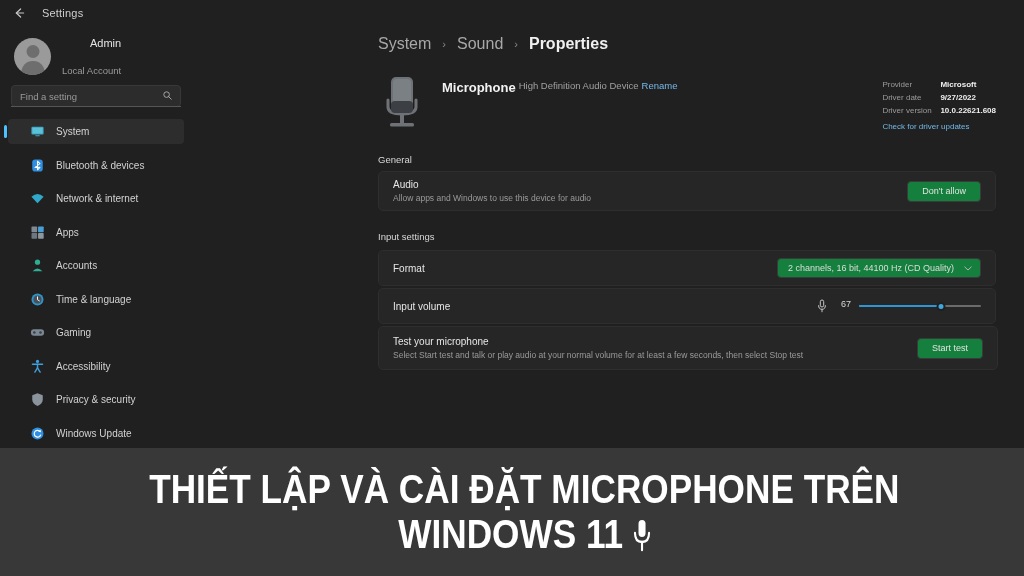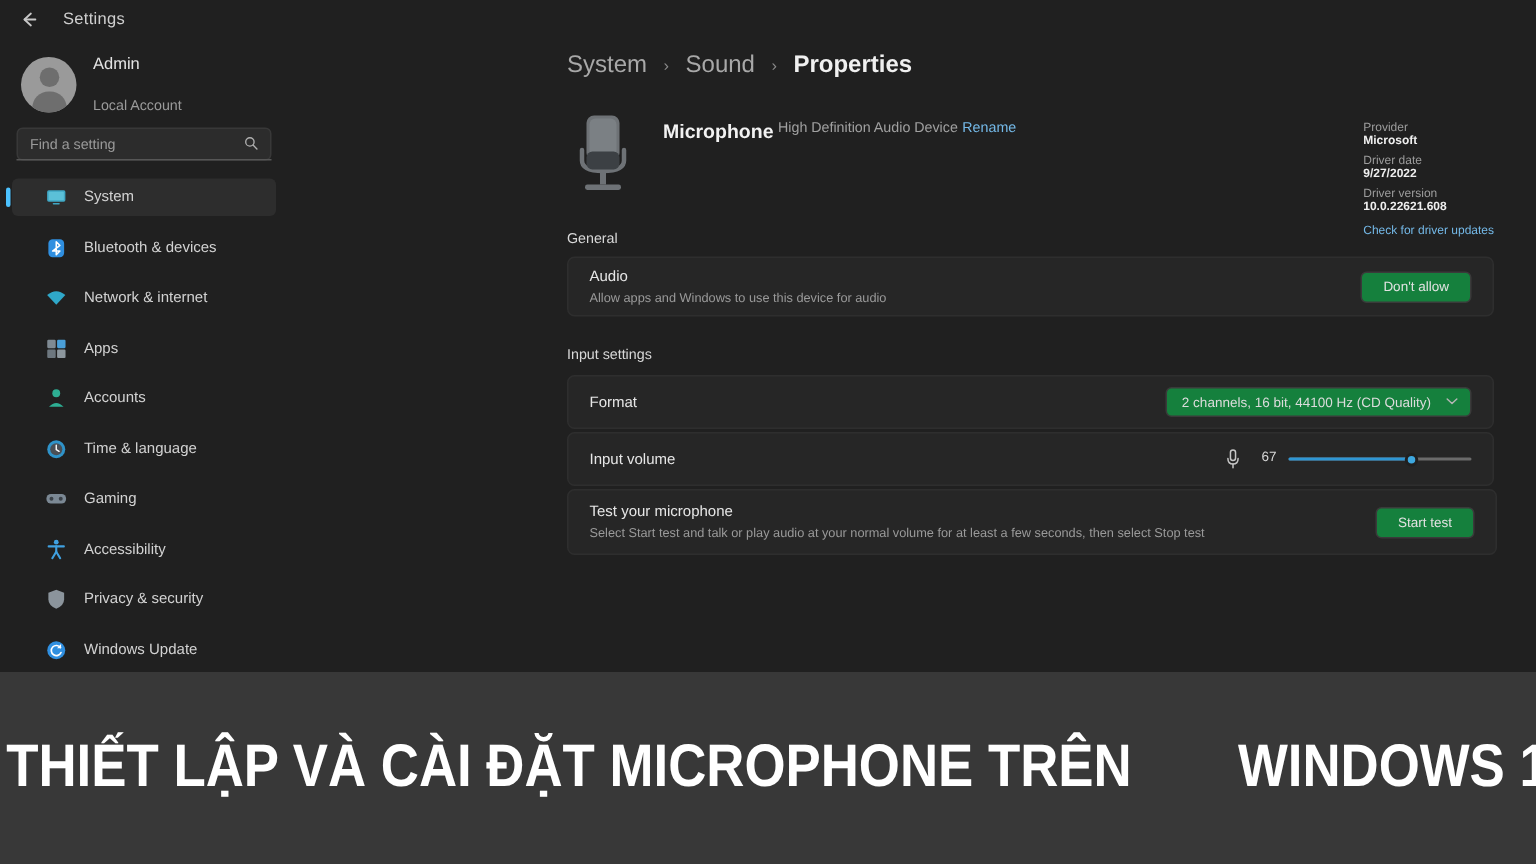--- a/index.html
+++ b/index.html
@@ -42,21 +42,21 @@
   .avatar::before {
     content:""; position:absolute; left:50%; top:7px;
     transform:translateX(-50%);
     width:13px; height:13px; border-radius:50%; background:#6e6e6e;
   }
   .avatar::after {
     content:""; position:absolute; left:50%; top:23px;
     transform:translateX(-50%);
     width:23px; height:17px; border-radius:11px 11px 0 0; background:#6e6e6e;
   }
-  .account-text { display:flex; flex-direction:column; gap:16px; }
+  .account-text { display:flex; flex-direction:column; gap:16px;align-items:flex-end; }
   .account-name { color:#e4e4e4; font-size:11px; }
   .account-type { color:#9a9a9a; font-size:9.5px; }
 
   .search-box {
     position:absolute; left:11px; top:59px; width:170px; height:22px;
     background:#2c2c2c; border:1px solid #383838; border-radius:4px;
     display:flex; align-items:center; padding:0 8px;
   }
   .search-box .ph { color:#9a9a9a; font-size:9.5px; flex:1; }
   .search-box .mag { color:#b0b0b0; font-size:9px; }
@@ -95,21 +95,21 @@
     display:flex; align-items:flex-start; gap:16px; }
   .mic-art { width:48px; height:60px; flex:none; }
   .device-meta { padding-top:6px; display:flex; flex-direction:row; gap:3px; }
   .device-name { color:#f2f2f2; font-size:13px; font-weight:bold; }
   .device-sub { color:#a0a0a0; font-size:9.5px; }
   .device-rename { color:#74b9e8; font-size:9.5px; }
 
   
   .driver-info { position:absolute; right:28px; top:54px;
     display:flex; flex-direction:column; gap:4px; }
-  .driver-row { display:flex; gap:0; font-size:8px;flex-direction:column; }
+  .driver-row { display:flex; gap:0; font-size:8px; }
   .driver-key { color:#9c9c9c; width:58px; }
   .driver-val { color:#efefef; font-weight:bold; }
   .driver-link { color:#74b9e8; font-size:8px; margin-top:3px; }
 
   
   .section-label { color:#d8d8d8; font-size:9.5px; }
 
   
   .card {
     background:#262626; border:1px solid #2e2e2e; border-radius:5px;
@@ -150,21 +150,21 @@
     background:#b5b5b5; display:flex; align-items:center; justify-content:center;
   }
   .watermark span {
     color:#151515; font-size:21px; font-weight:bold; letter-spacing:.3px;
     font-family:"Liberation Sans", sans-serif;
   }
 
   
   .caption-band {
     position:absolute; left:0; top:448px; width:1024px; height:128px;
-    background:#383838; display:flex; 
+    background:#383838; display:flex; flex-direction:column;
     align-items:center; justify-content:center; gap:2px;padding-left:25px;
   }
   .caption-line {
     color:#ffffff; font-size:40px; font-weight:bold;
     font-family:"Liberation Sans Narrow","Liberation Sans", sans-serif;
     letter-spacing:0px; line-height:1.08; white-space:nowrap;
     transform:scaleX(.88); transform-origin:center;
   }
   .caption-line-2 { display:flex; align-items:center; gap:10px; }
   .cap-mic { width:22px; height:34px; }

